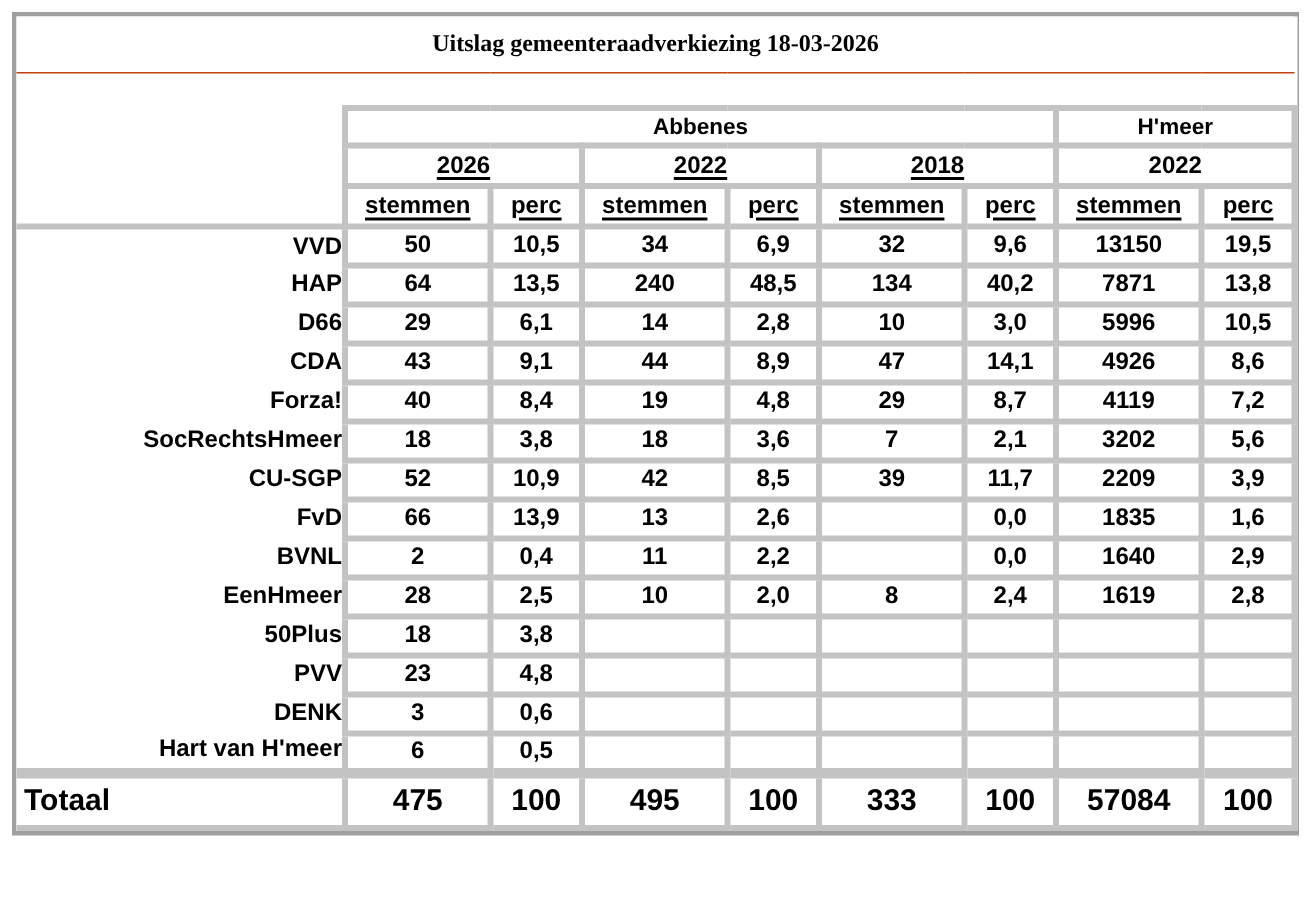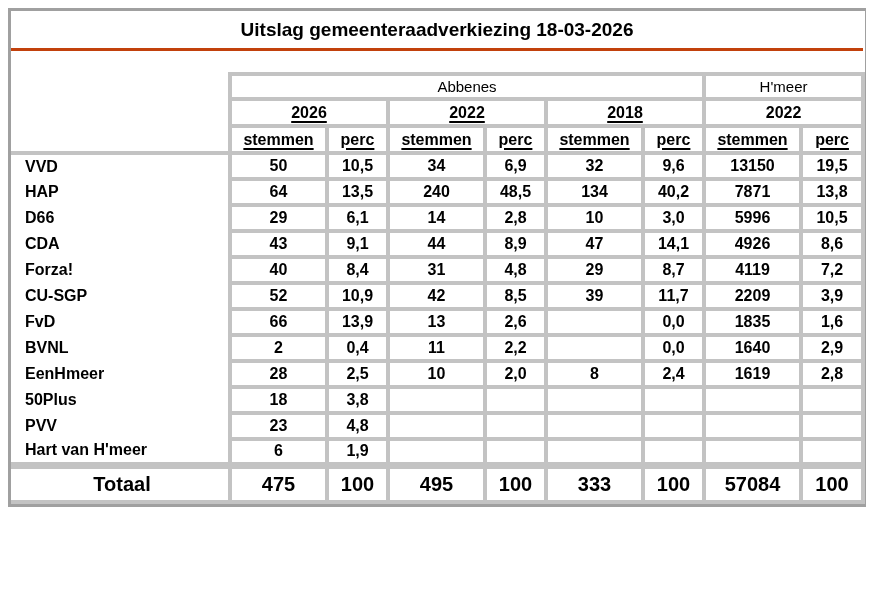--- a/index.html
+++ b/index.html
@@ -27,59 +27,60 @@
     font-size: 16px;
     text-align: center;
     vertical-align: middle;
     padding: 0;
     overflow: hidden;
     white-space: nowrap;
   }
   
   .title-row td {
     height: 37px;
-    font-size: 19px;
+    font-size: 16px;
     border: none;
-    border-bottom: 3px solid #c2410c;
+    border-bottom: 1px solid #c2410c;
+    font-family: Liberation Serif, serif;
   }
   
   .spacer-row td { height: 21px; border: none; }
   
   .blank-cell { border: none; }
   .hcell { border: 4px solid #c3c3c3; }
   .group-row td { height: 21px; }
-  .group-label { font-weight: normal; font-size: 15px; }
+  .group-label { font-weight: bold; font-size: 15px; }
   .year-row td { height: 23px; text-align: center; }
   .colhead-row td { height: 23px; }
   .u {
     text-decoration: underline;
     text-decoration-thickness: 2px;
     text-underline-offset: 3px;
   }
   
   tbody.data tr { height: 26px; }
   td.party {
     border: none;
     border-right: 4px solid #c3c3c3;
-    text-align: left;
+    text-align: right;
     padding-left: 14px;
   }
   tbody.data tr:first-child td.party { border-top: 4px solid #c3c3c3; }
   tbody.data tr:last-child  td.party { border-bottom: 4px solid #c3c3c3; }
   td.val { border: 4px solid #c3c3c3; }
   
   .total-row td {
     height: 31px;
     font-size: 20px;
     border: 4px solid #c3c3c3;
     border-top: 7px solid #c3c3c3;
   }
   .total-row td.party {
     border-left: none;
-    text-align: center;
+    text-align: left;
     padding-left: 5px;
   }
 </style>
 </head>
 <body>
 
 <div class="page">
   <div class="frame">
     <table class="sheet">
       <colgroup>
@@ -168,26 +169,37 @@
             <td class="val">8,9</td>
             <td class="val">47</td>
             <td class="val">14,1</td>
             <td class="val">4926</td>
             <td class="val">8,6</td>
           </tr>
           <tr>
             <td class="party">Forza!</td>
             <td class="val">40</td>
             <td class="val">8,4</td>
-            <td class="val">31</td>
+            <td class="val">19</td>
             <td class="val">4,8</td>
             <td class="val">29</td>
             <td class="val">8,7</td>
             <td class="val">4119</td>
             <td class="val">7,2</td>
+          </tr>
+          <tr>
+            <td class="party">SocRechtsHmeer</td>
+            <td class="val">18</td>
+            <td class="val">3,8</td>
+            <td class="val">18</td>
+            <td class="val">3,6</td>
+            <td class="val">7</td>
+            <td class="val">2,1</td>
+            <td class="val">3202</td>
+            <td class="val">5,6</td>
           </tr>
           <tr>
             <td class="party">CU-SGP</td>
             <td class="val">52</td>
             <td class="val">10,9</td>
             <td class="val">42</td>
             <td class="val">8,5</td>
             <td class="val">39</td>
             <td class="val">11,7</td>
             <td class="val">2209</td>
@@ -242,23 +254,34 @@
             <td class="val">23</td>
             <td class="val">4,8</td>
             <td class="val"></td>
             <td class="val"></td>
             <td class="val"></td>
             <td class="val"></td>
             <td class="val"></td>
             <td class="val"></td>
           </tr>
           <tr>
+            <td class="party">DENK</td>
+            <td class="val">3</td>
+            <td class="val">0,6</td>
+            <td class="val"></td>
+            <td class="val"></td>
+            <td class="val"></td>
+            <td class="val"></td>
+            <td class="val"></td>
+            <td class="val"></td>
+          </tr>
+          <tr>
             <td class="party">Hart van H'meer</td>
             <td class="val">6</td>
-            <td class="val">1,9</td>
+            <td class="val">0,5</td>
             <td class="val"></td>
             <td class="val"></td>
             <td class="val"></td>
             <td class="val"></td>
             <td class="val"></td>
             <td class="val"></td>
           </tr>
         </tbody>
 
       <tbody>

